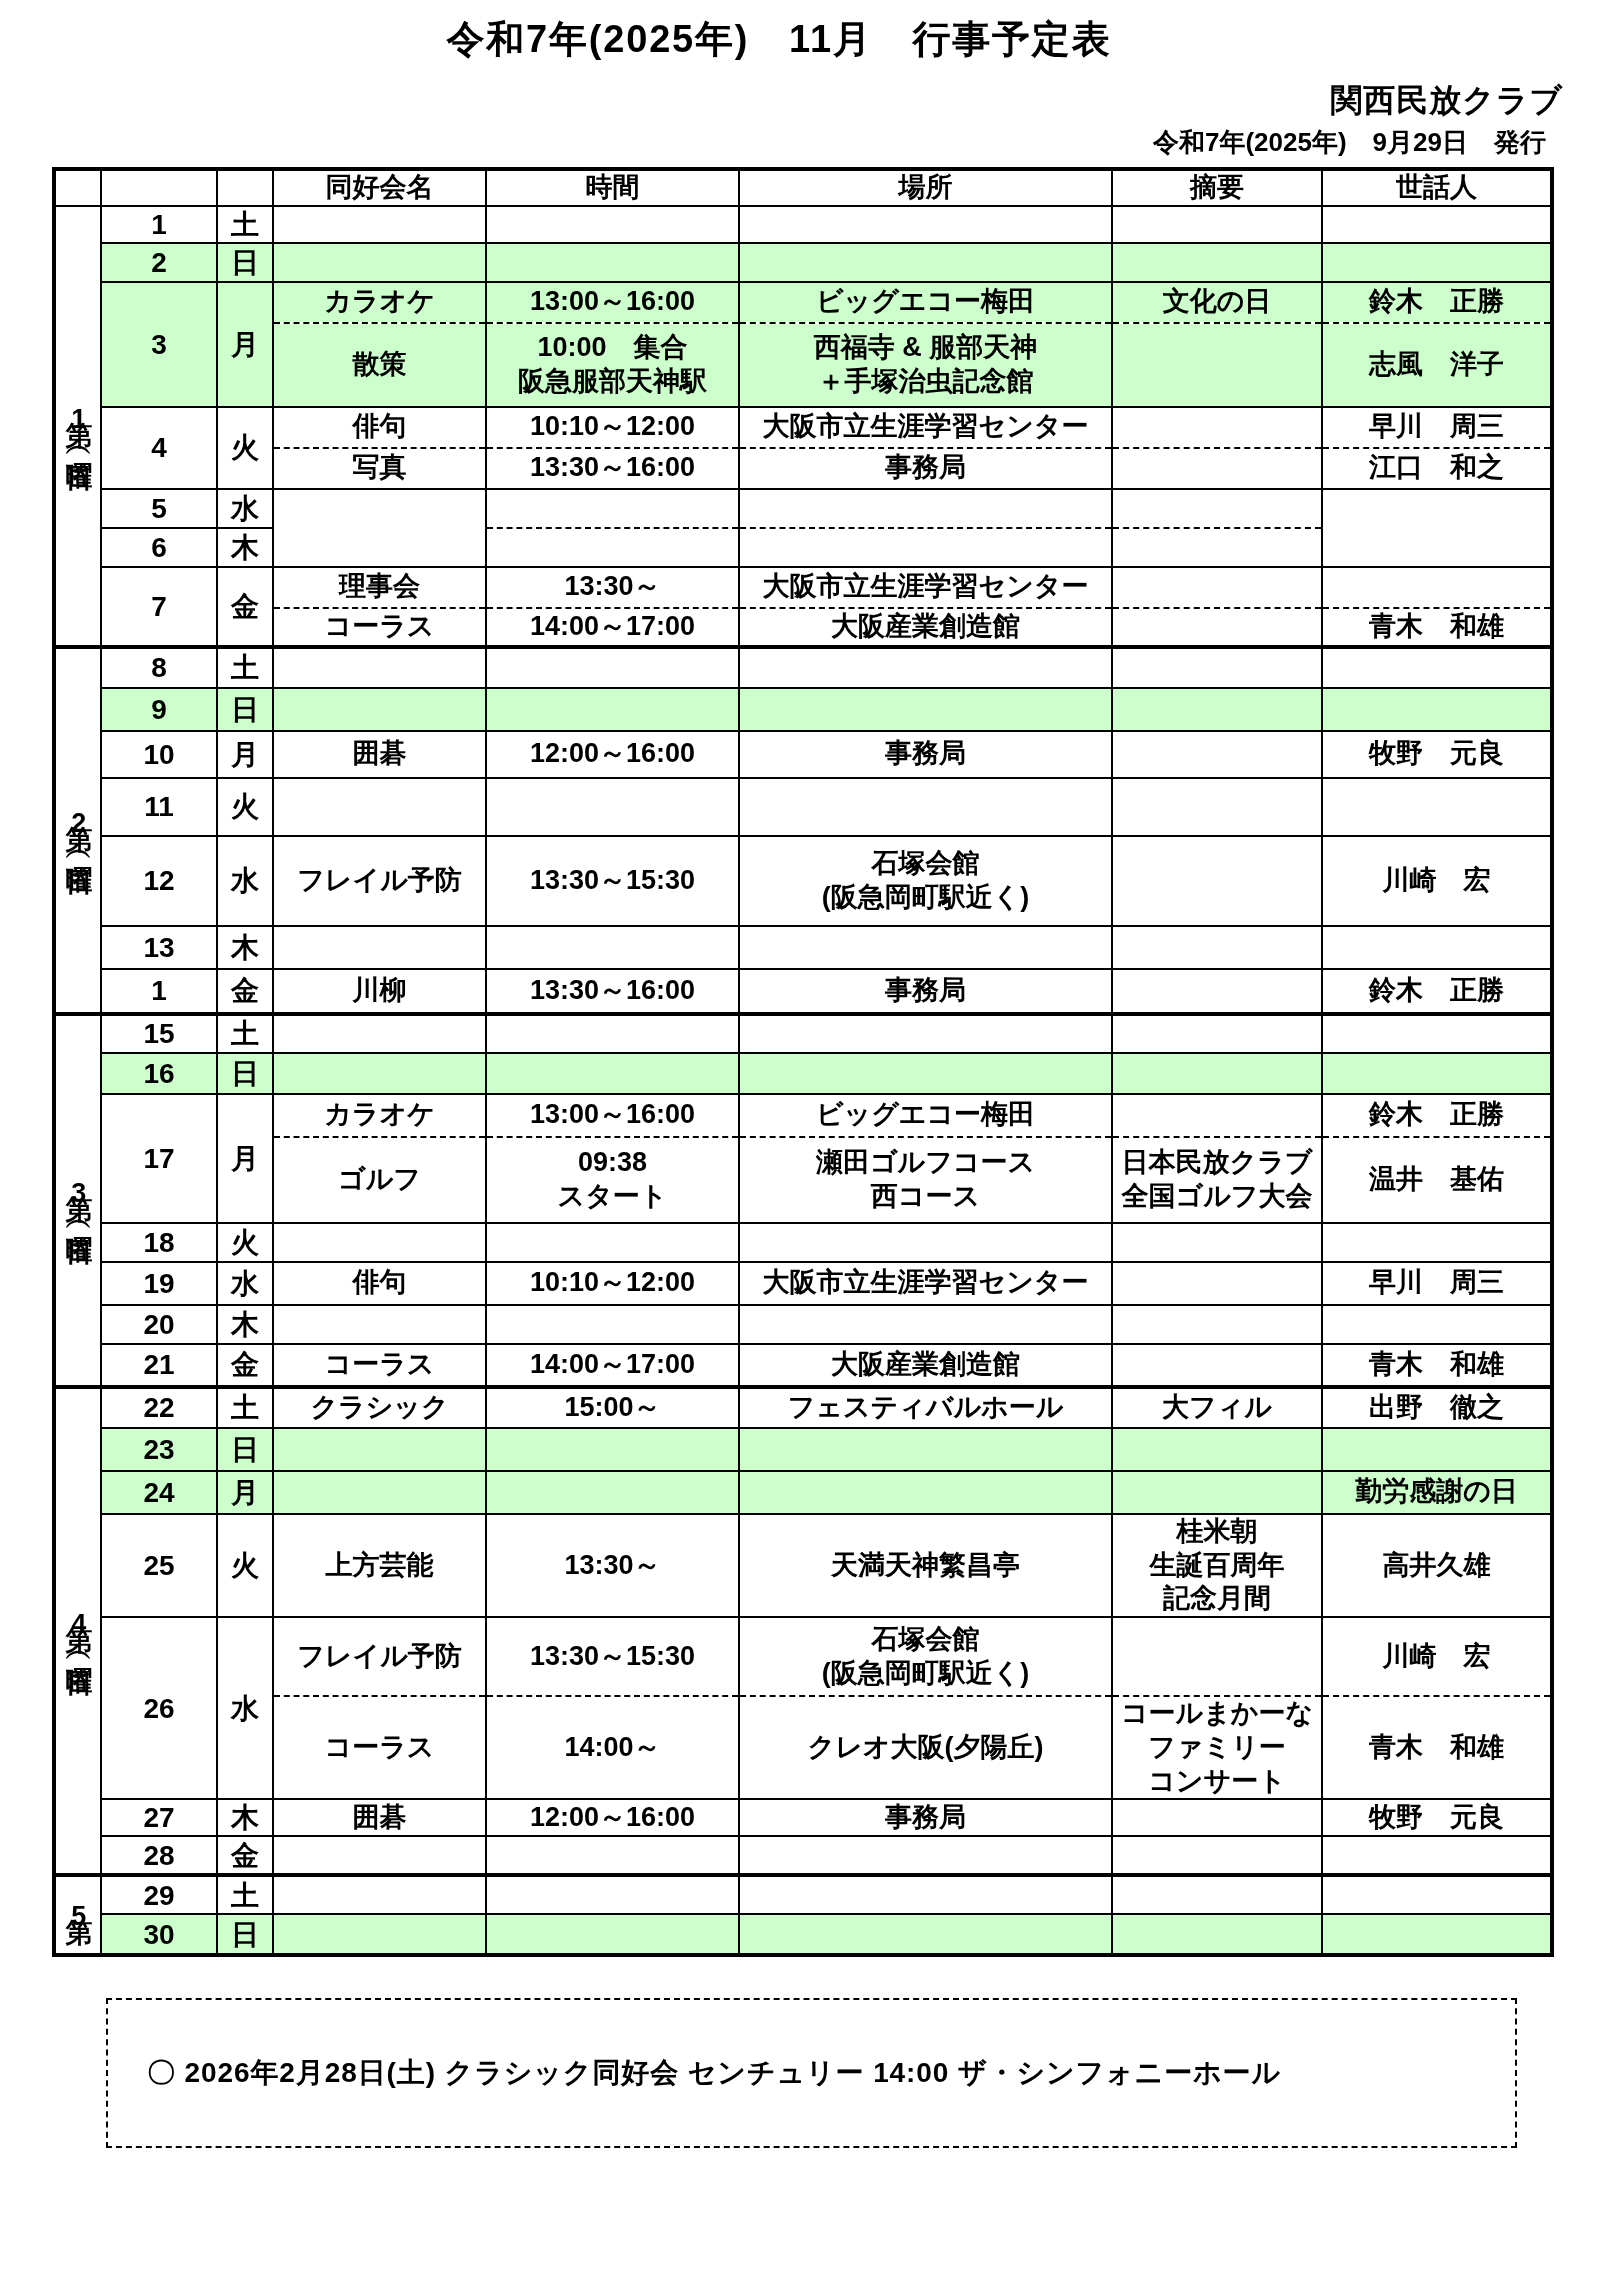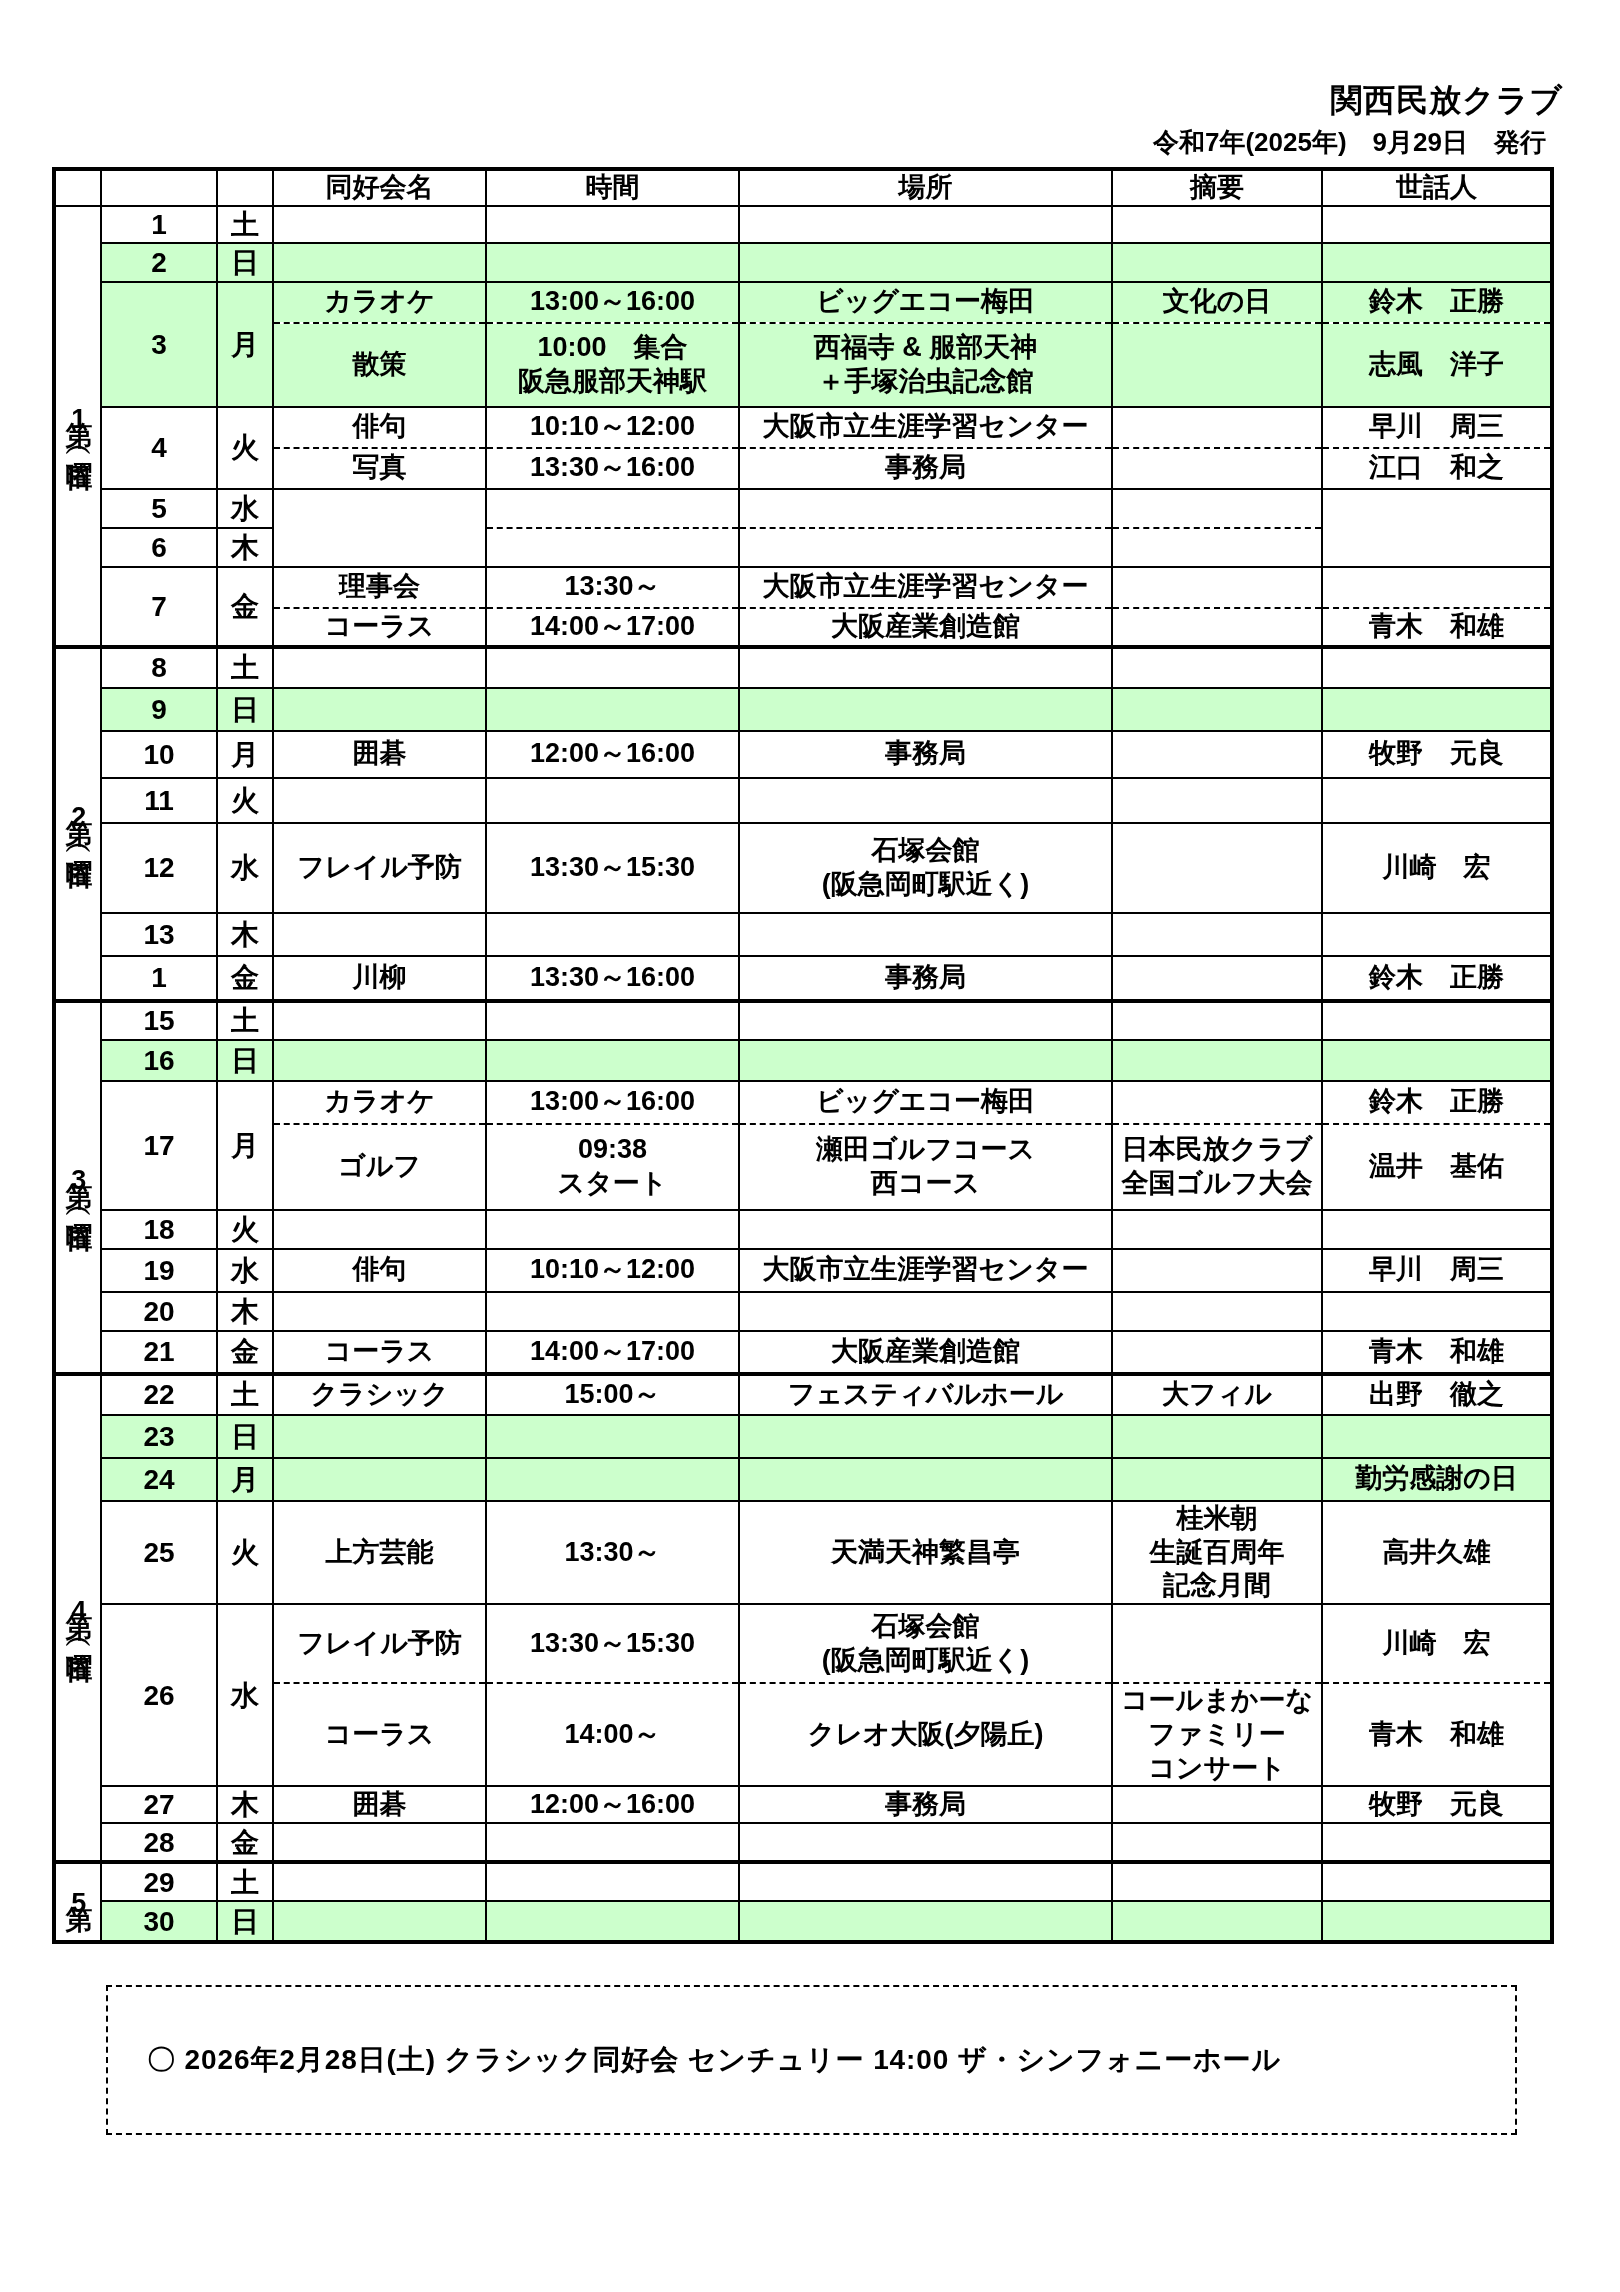--- a/index.html
+++ b/index.html
@@ -48,20 +48,21 @@
     box-sizing:border-box;
   }
   .footer-box .note-text{
     padding-left:39px;font-size:28px;font-weight:600;letter-spacing:0.9px;
   }
 </style>
 </head>
 <body>
 
 <div class="top-area">
+  <div class="page-title">令和7年(2025年)　11月　行事予定表</div>
   <div class="org-name">関西民放クラブ</div>
   <div class="issue-date">令和7年(2025年)　9月29日　発行</div>
 </div>
 
 <table class="sched">
 <colgroup>
   <col style="width:47px">
       <col style="width:116px">
       <col style="width:56px">
       <col style="width:213px">
@@ -195,21 +196,21 @@
 </tr>
 <tr style="height:47px">
   <td class="num">10</td>
   <td class="dow">月</td>
   <td>囲碁</td>
   <td>12:00～16:00</td>
   <td>事務局</td>
   <td></td>
   <td>牧野　元良</td>
 </tr>
-<tr style="height:45px">
+<tr style="height:58px">
   <td class="num">11</td>
   <td class="dow">火</td>
   <td></td>
         <td></td>
         <td></td>
         <td></td>
         <td></td>
 </tr>
 <tr style="height:90px">
   <td class="num">12</td>

